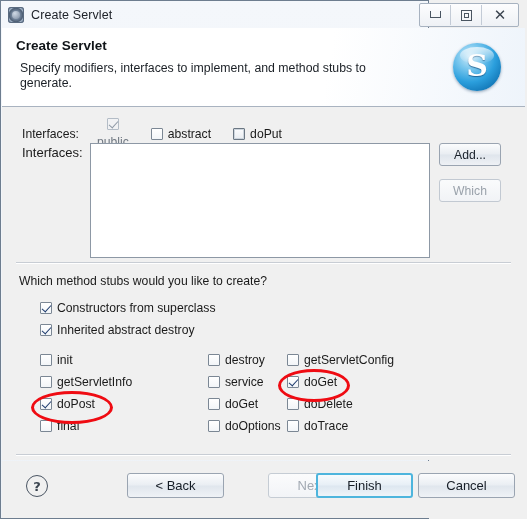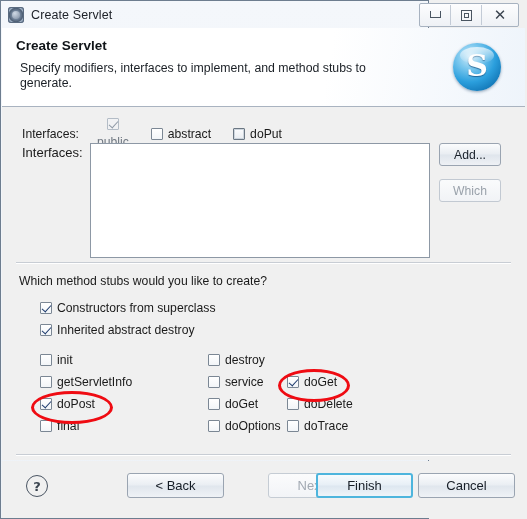--- a/index.html
+++ b/index.html
@@ -254,20 +254,26 @@
         <span class="cb"></span>
         <span>init</span>
       </span>
     </div>
     <div class="grid-cell col2" style="top:246px;">
       <span class="cbitem">
         <span class="cb"></span>
         <span>destroy</span>
       </span>
     </div>
+    <div class="grid-cell col3" style="top:246px;">
+      <span class="cbitem">
+        <span class="cb"></span>
+        <span>getServletConfig</span>
+      </span>
+    </div>
 
     <div class="grid-cell col1" style="top:268px;">
       <span class="cbitem">
         <span class="cb"></span>
         <span>getServletInfo</span>
       </span>
     </div>
     <div class="grid-cell col2" style="top:268px;">
       <span class="cbitem">
         <span class="cb"></span>

